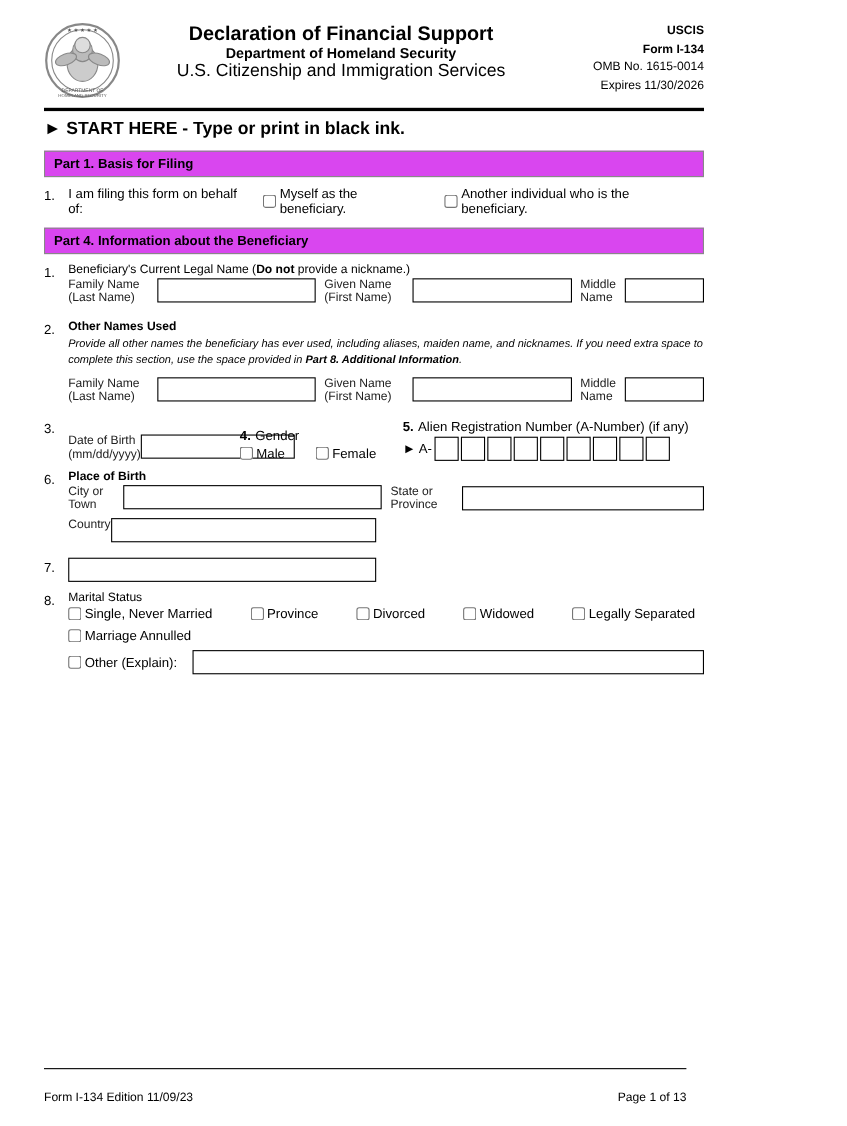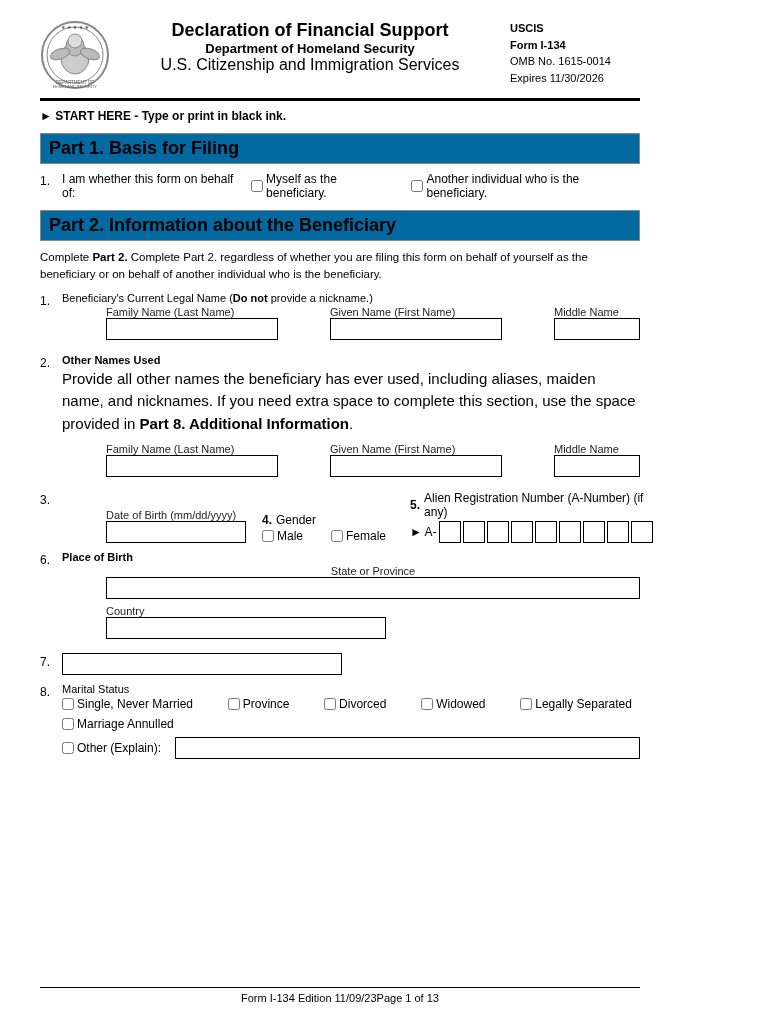--- a/index.html
+++ b/index.html
@@ -39,42 +39,42 @@
       font-weight: bold;
     }
     .header-center .subtitle {
       font-size: 13px;
       font-weight: bold;
     }
     .header-center .agency {
       font-size: 16px;
     }
     .header-right {
-      text-align: left;
+      text-align: right;
       font-size: 11px;
       line-height: 1.5;
       min-width: 130px;
     }
     .header-right .form-label {
       font-weight: bold;
     }
     .divider-thick {
       border: none;
       border-top: 3px solid #000;
       margin: 6px 0 8px 0;
     }
     .start-here {
-      font-size: 12px;
+      font-size: 16px;
       margin-bottom: 10px;
     }
     .section-header {
-      background: #0369a1;
+      background: #d946ef;
       padding: 4px 8px;
       font-weight: bold;
-      font-size: 18px;
+      font-size: 12px;
       margin-bottom: 8px;
       border: 1px solid #888;
     }
     .field-row {
       display: flex;
       align-items: flex-start;
       margin-bottom: 8px;
     }
     .field-number {
       min-width: 22px;
@@ -95,22 +95,21 @@
       width: 100%;
       display: block;
     }
     .input-row {
       display: flex;
       gap: 8px;
       margin-bottom: 6px;
     }
     .input-group {
       display: flex;
-      flex-direction: column;
-      margin-left: 44px;
+      flex-direction: row;
     }
     .input-group.flex1 { flex: 1; }
     .input-group.flex2 { flex: 2; }
     .checkbox-inline {
       display: inline-flex;
       align-items: center;
       gap: 3px;
       margin-right: 8px;
     }
     input[type="checkbox"] {
@@ -128,23 +127,24 @@
       align-items: center;
       gap: 2px;
     }
     .a-number-box {
       border: 1px solid #000;
       height: 22px;
       width: 22px;
       display: inline-block;
     }
     .intro-text {
-      font-size: 15px;
+      font-size: 10px;
       margin-bottom: 8px;
       line-height: 1.5;
+      font-style: italic;
     }
     .part2-intro {
       font-size: 11.5px;
       margin-bottom: 8px;
       line-height: 1.5;
     }
     .marital-row {
       display: flex;
       flex-wrap: wrap;
       align-items: center;
@@ -160,26 +160,26 @@
     }
     .other-input {
       border: 1px solid #000;
       height: 22px;
       flex: 1;
     }
     .footer {
       position: absolute;
       bottom: 20px;
       left: 40px;
-      right: 40px;
-      display: flex;
-      justify-content: center;
+      right: 56px;
+      display: flex;
+      justify-content: space-between;
       font-size: 11px;
       border-top: 1px solid #000;
-      padding-top: 4px;
+      padding-top: 20px;
     }
     .bold { font-weight: bold; }
     .sub-label {
       font-size: 11px;
       color: #222;
     }
   </style>
 </head>
 <body>
 
@@ -224,40 +224,37 @@
   <hr class="divider-thick">
 
   <div class="start-here bold">► START HERE - Type or print in black ink.</div>
 
   <div class="section-header">Part 1.  Basis for Filing</div>
 
   <div class="field-row">
     <div class="field-number">1.</div>
     <div class="field-content">
       <div class="row-inline">
-        <span>I am whether this form on behalf of:</span>
+        <span>I am filing this form on behalf of:</span>
         <label class="checkbox-inline">
           <input type="checkbox" style="">
           <span>Myself as the beneficiary.</span>
         </label>
         <label class="checkbox-inline">
           <input type="checkbox" style="">
           <span>Another individual who is the beneficiary.</span>
         </label>
       </div>
     </div>
   </div>
 
   <div style="margin-bottom:10px;"></div>
 
-  <div class="section-header">Part 2.  Information about the Beneficiary</div>
-
-  <div class="part2-intro">
-    Complete <span class="bold">Part 2.</span> <span>Complete Part 2. regardless of whether you are filing this form on behalf of yourself as the beneficiary or on behalf of another individual who is the beneficiary.</span>
-  </div>
+  <div class="section-header">Part 4.  Information about the Beneficiary</div>
+
 
   <div class="field-row">
     <div class="field-number">1.</div>
     <div class="field-content">
       <div class="field-label">
         Beneficiary's Current Legal Name (<span class="bold">Do not</span> provide a nickname.)
       </div>
       <div class="input-row">
         <div class="input-group flex2">
           <div class="sub-label">Family Name (Last Name)</div>
@@ -346,20 +343,24 @@
         </div>
       </div>
     </div>
   </div>
 
   <div class="field-row" style="margin-top:8px;">
     <div class="field-number">6.</div>
     <div class="field-content">
       <div class="field-label bold">Place of Birth</div>
       <div class="input-row">
+        <div class="input-group" style="flex:2;">
+          <div class="sub-label">City or Town</div>
+          <input type="text" class="input-box" style="">
+        </div>
         <div class="input-group" style="flex:2;align-items:center;">
           <div class="sub-label">State or Province</div>
           <input type="text" class="input-box" style="">
         </div>
       </div>
       <div class="input-row">
         <div class="input-group" style="width:280px;">
           <div class="sub-label">Country</div>
           <input type="text" class="input-box" style="width: 280px;">
         </div>

